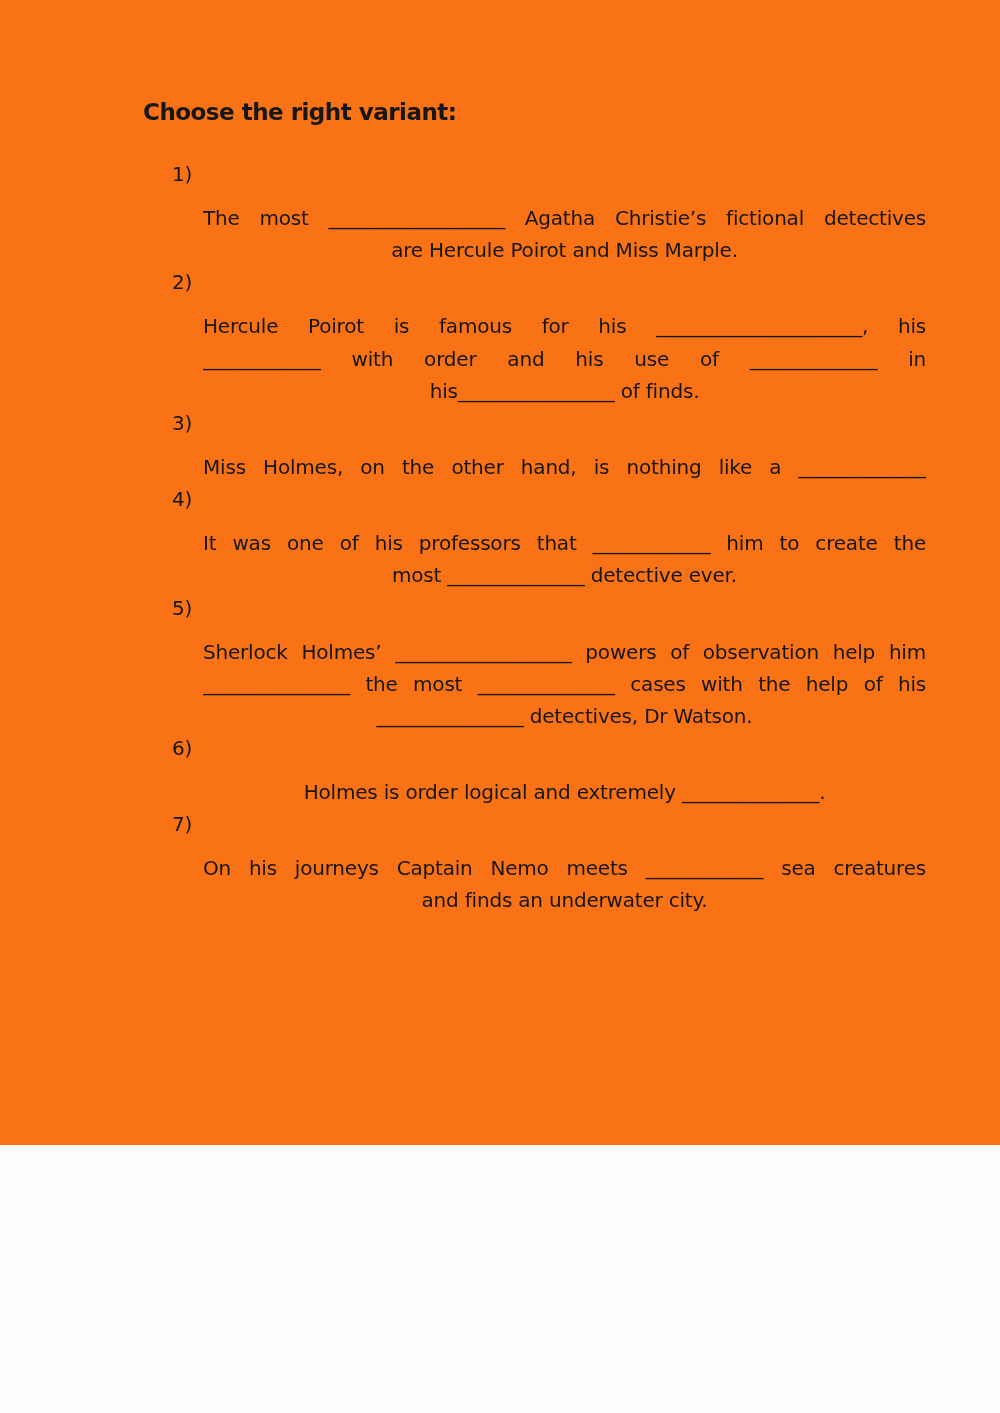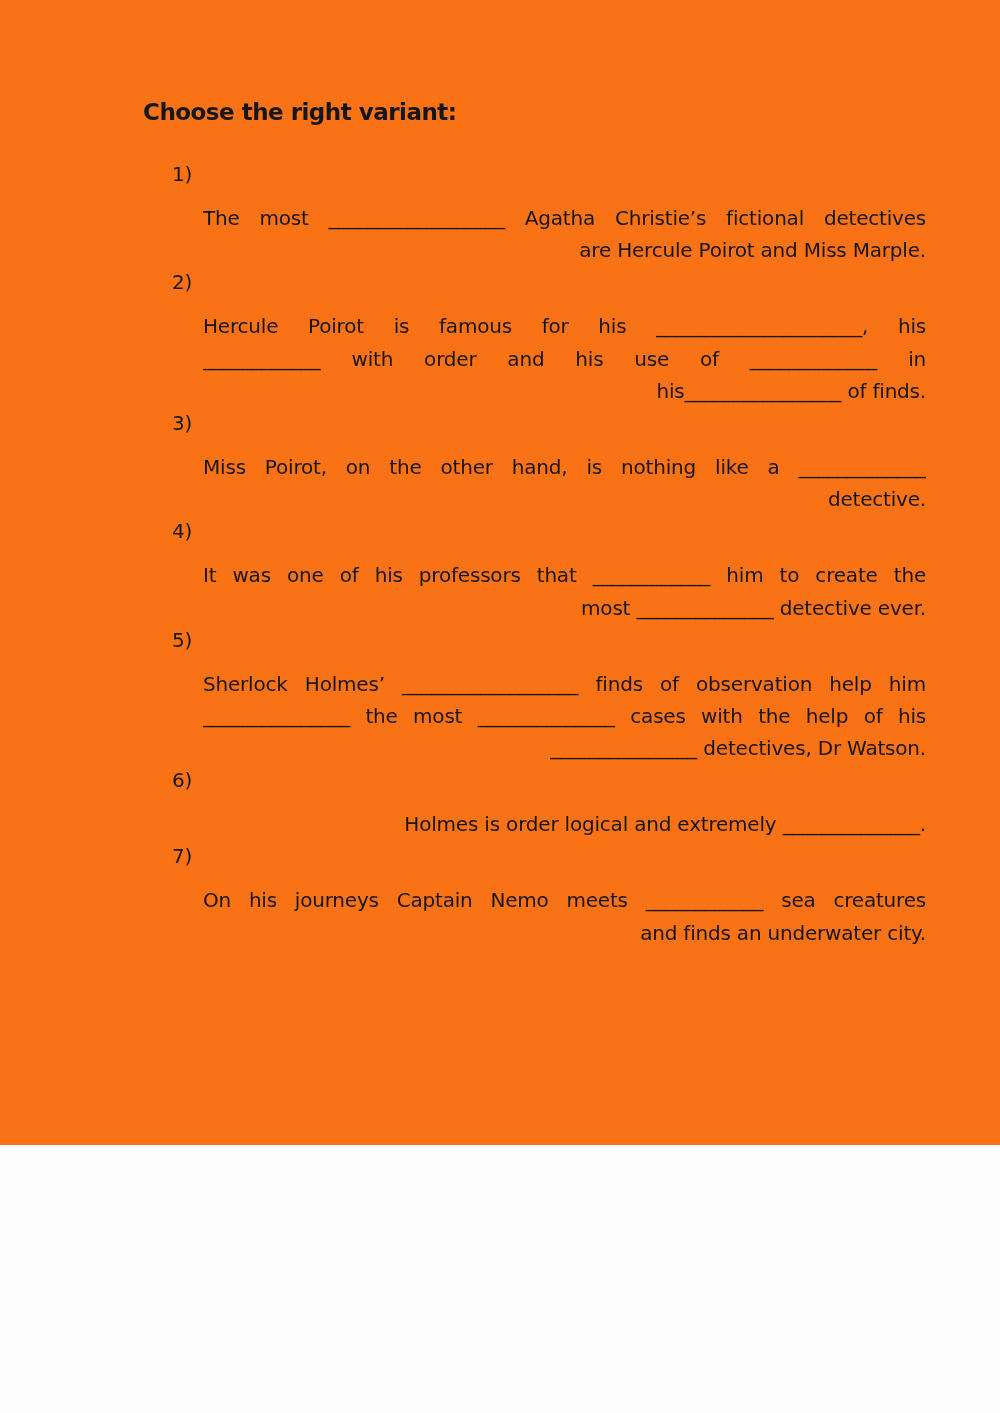--- a/index.html
+++ b/index.html
@@ -55,21 +55,21 @@
     flex: none;
     width: 723px;
     margin-top: 44px;
   }
   .line {
     font-size: 20px;
     line-height: 32.2px;
     height: 32.2px;
     overflow: hidden;
     letter-spacing: -0.2px;
-    text-align: right;
+    text-align: center;
     white-space: nowrap;
   }
   .line.justify {
     white-space: normal;
     text-align: justify;
     text-align-last: justify;
   }
 </style>
 </head>
 <body>
@@ -93,37 +93,36 @@
       <div class="item-lines">
         <div class="line justify">Hercule Poirot is famous for his _____________________, his</div>
         <div class="line justify">____________ with order and his use of _____________ in</div>
         <div class="line">his________________ of finds.</div>
       </div>
     </div>
 
     <div class="item">
       <div class="item-num">3)</div>
       <div class="item-lines">
-        <div class="line justify">Miss Poirot, on the other hand, is nothing like a _____________</div>
-        <div class="line">detective.</div>
+        <div class="line justify">Miss Holmes, on the other hand, is nothing like a _____________</div>
       </div>
     </div>
 
     <div class="item">
       <div class="item-num">4)</div>
       <div class="item-lines">
         <div class="line justify">It was one of his professors that ____________ him to create the</div>
         <div class="line">most ______________ detective ever.</div>
       </div>
     </div>
 
     <div class="item">
       <div class="item-num">5)</div>
       <div class="item-lines">
-        <div class="line justify">Sherlock Holmes’ __________________ finds of observation help him</div>
+        <div class="line justify">Sherlock Holmes’ __________________ powers of observation help him</div>
         <div class="line justify">_______________ the most ______________ cases with the help of his</div>
         <div class="line">_______________ detectives, Dr Watson.</div>
       </div>
     </div>
 
     <div class="item">
       <div class="item-num">6)</div>
       <div class="item-lines">
         <div class="line">Holmes is order logical and extremely ______________.</div>
       </div>

